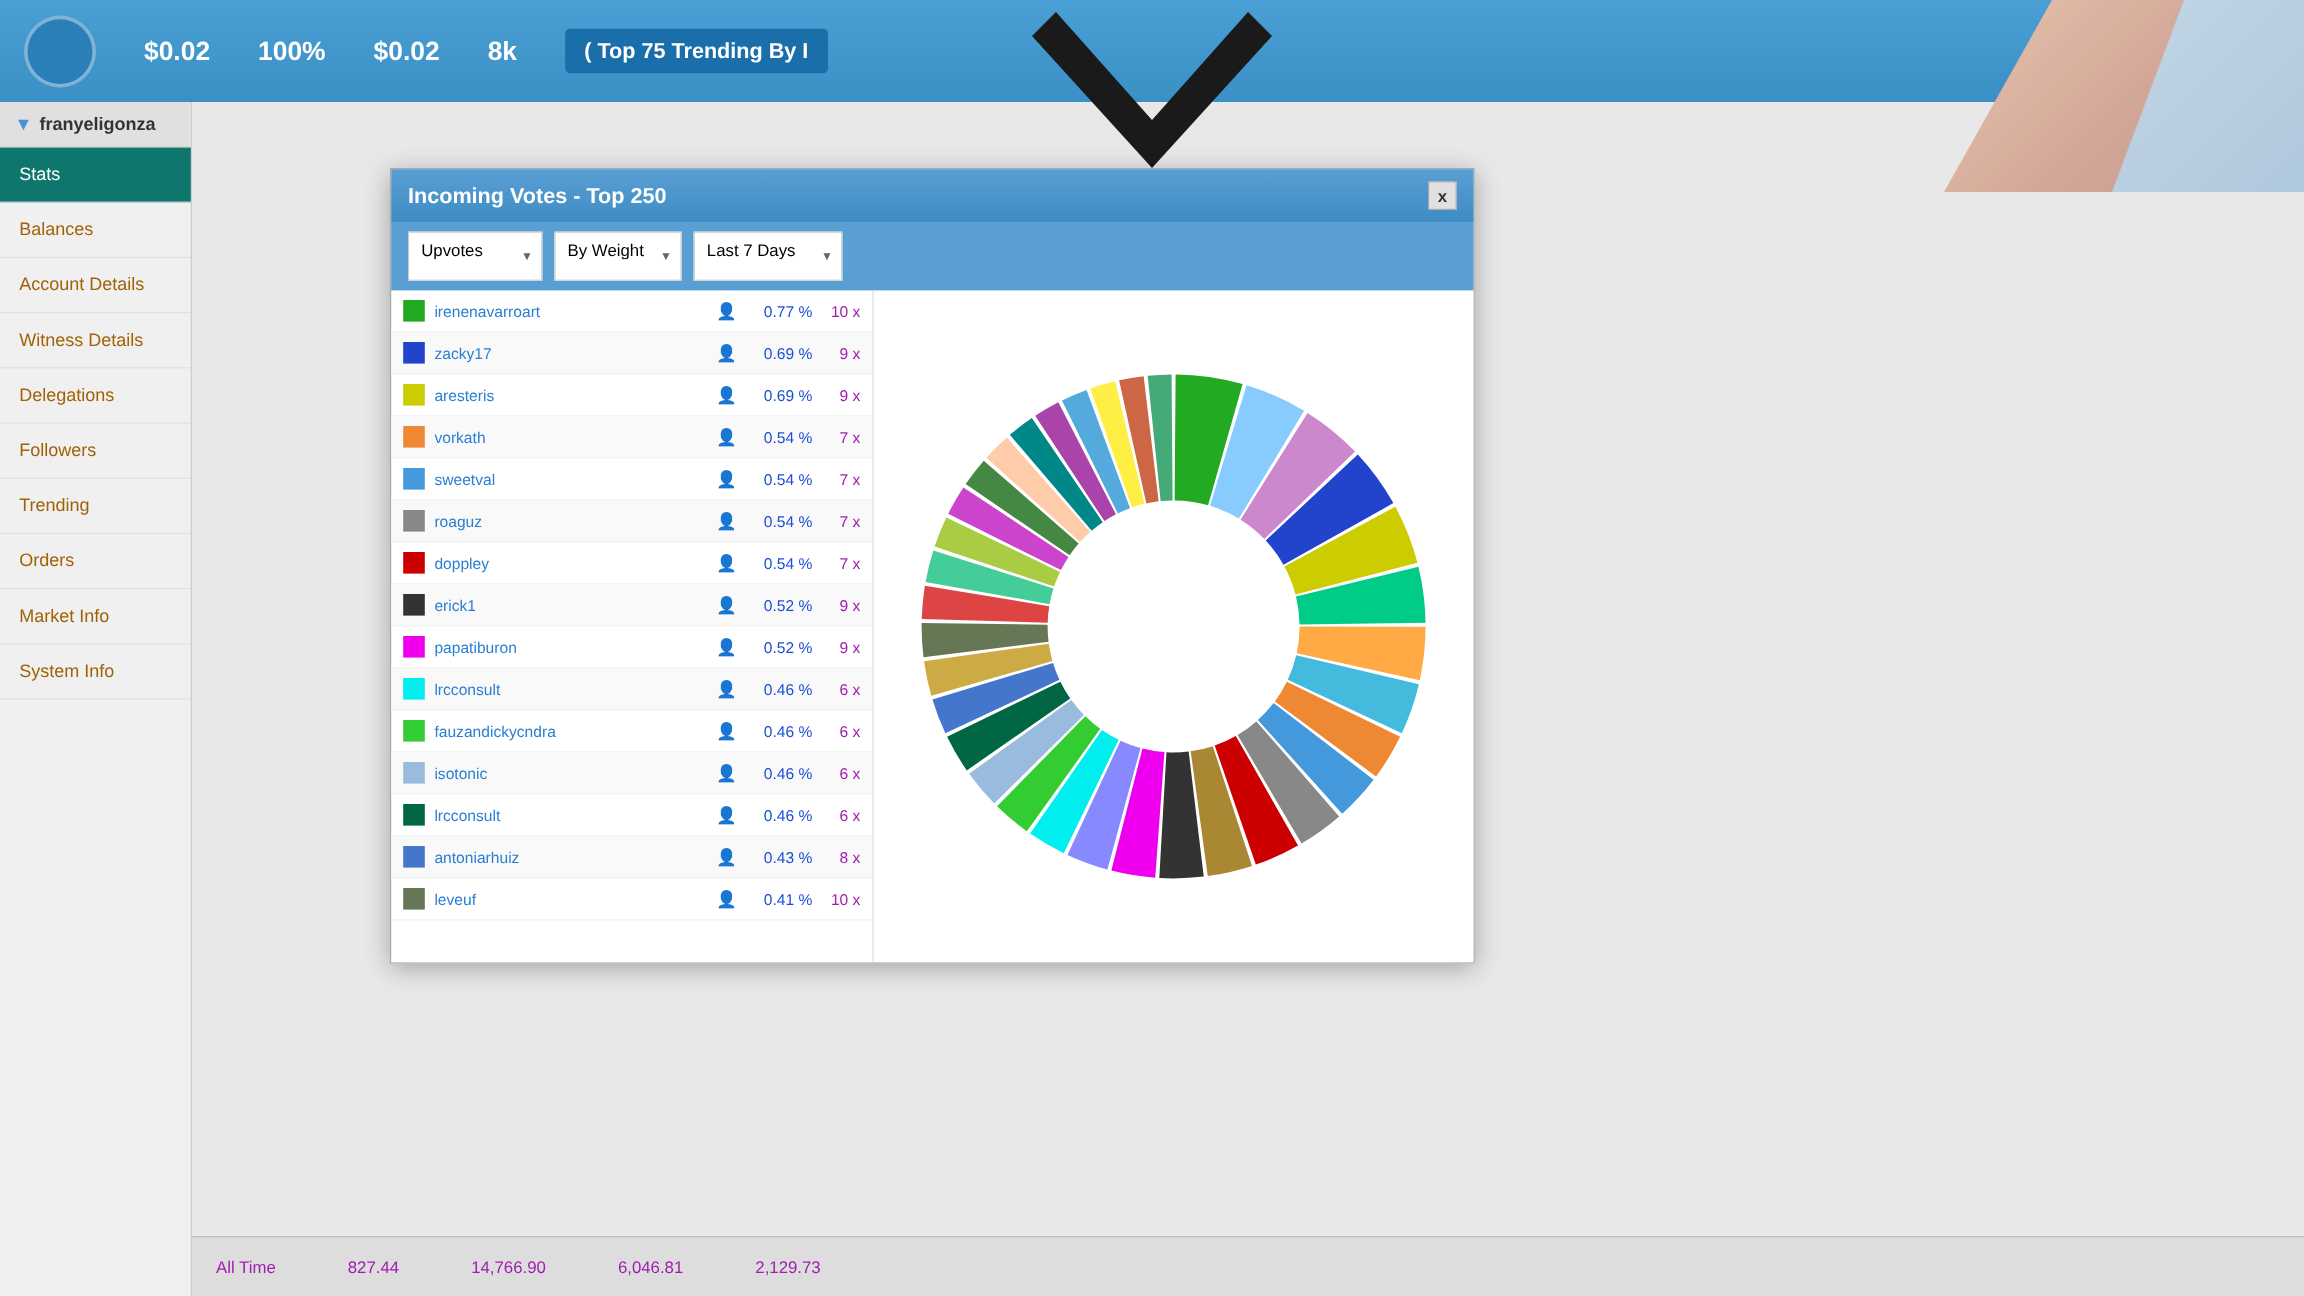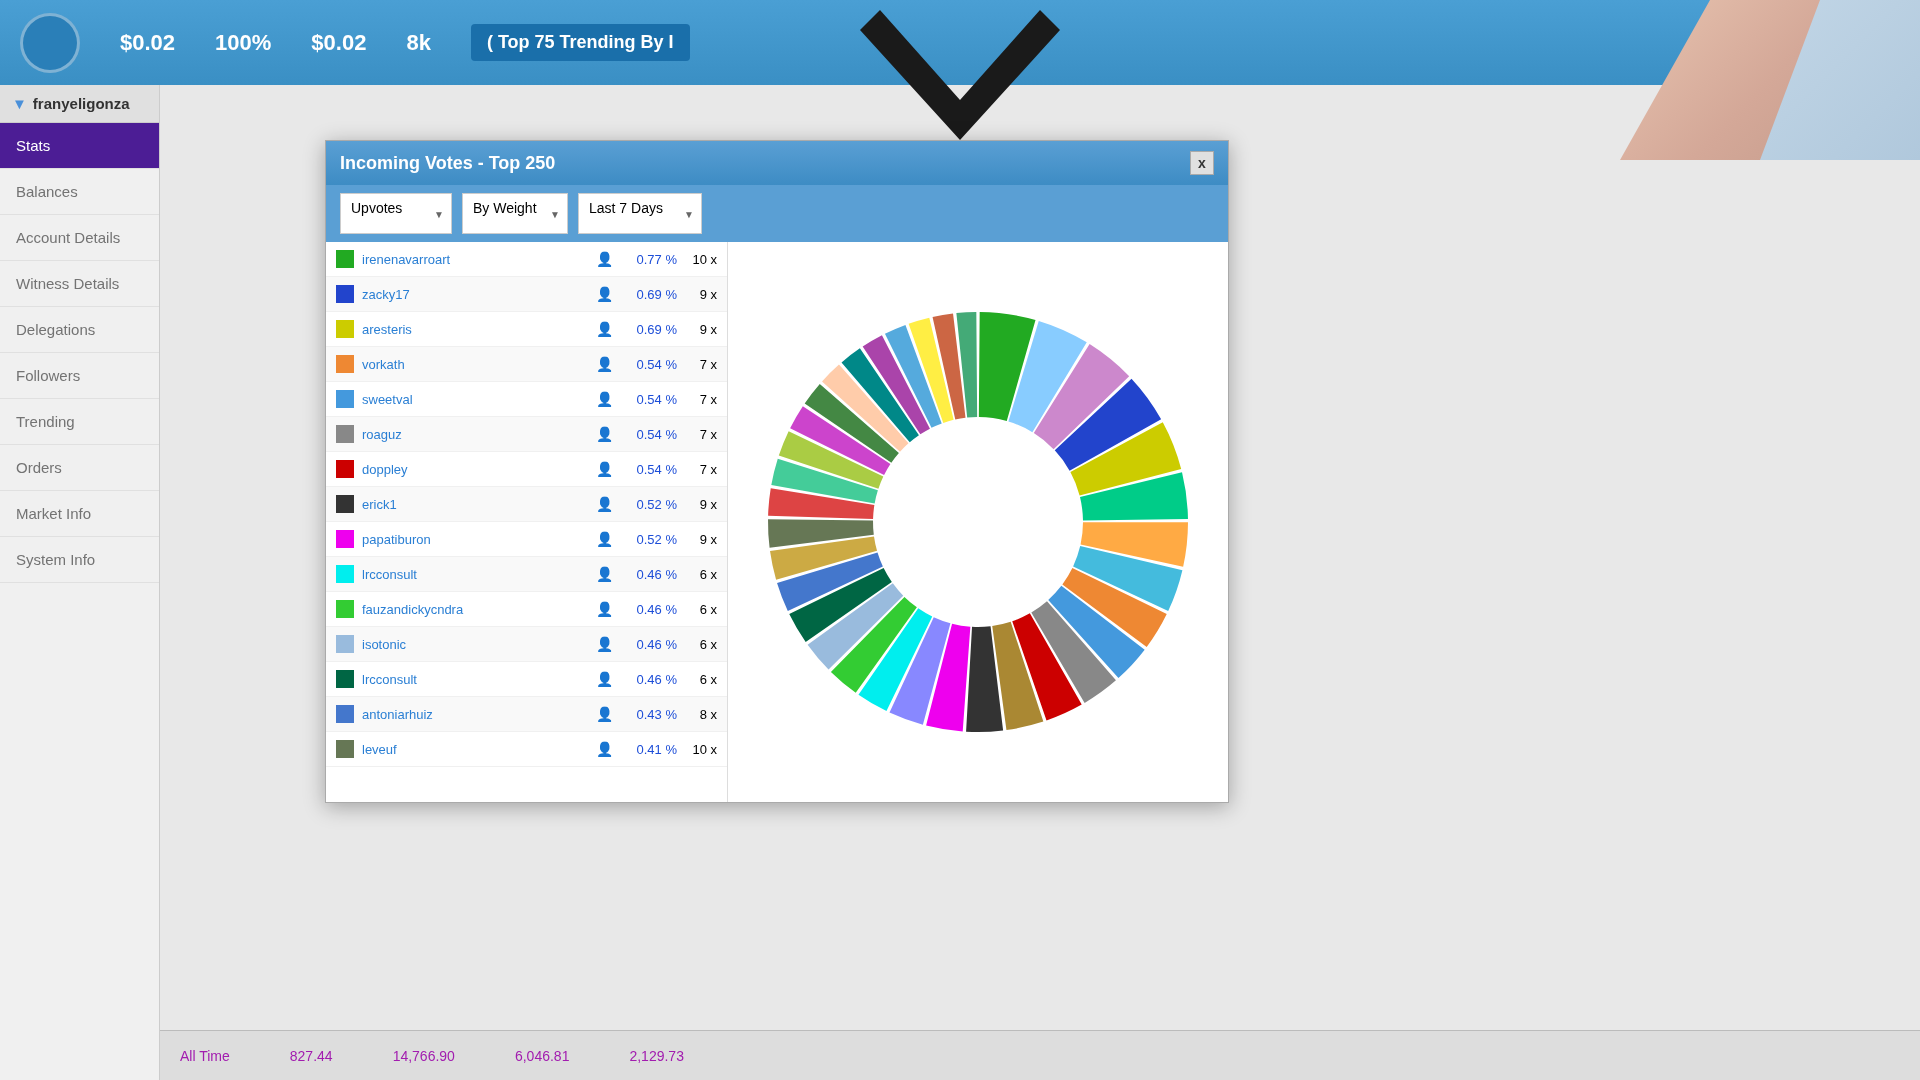--- a/index.html
+++ b/index.html
@@ -104,26 +104,26 @@
     }
     .sidebar-username .arrow {
       margin-right: 6px;
       color: #4a90d9;
     }
     .sidebar-item {
       display: flex;
       align-items: center;
       padding: 14px 16px;
       font-size: 15px;
-      color: #737373;
+      color: #a16207;
       cursor: pointer;
       border-bottom: 1px solid #e0e0e0;
     }
     .sidebar-item.active {
-      background: #4c1d95;
+      background: #0f766e;
       color: white;
     }
 
     
     .main-content {
       position: absolute;
       top: 85px;
       left: 160px;
       right: 0;
       bottom: 0;
@@ -256,21 +256,21 @@
       font-size: 14px;
     }
     .list-item-pct {
       width: 55px;
       text-align: right;
       color: #1d4ed8;
     }
     .list-item-count {
       width: 40px;
       text-align: right;
-      color: #000000;
+      color: #a21caf;
     }
 
     
     .chart-panel {
       flex: 1;
       display: flex;
       align-items: center;
       justify-content: center;
       padding: 20px;
     }

